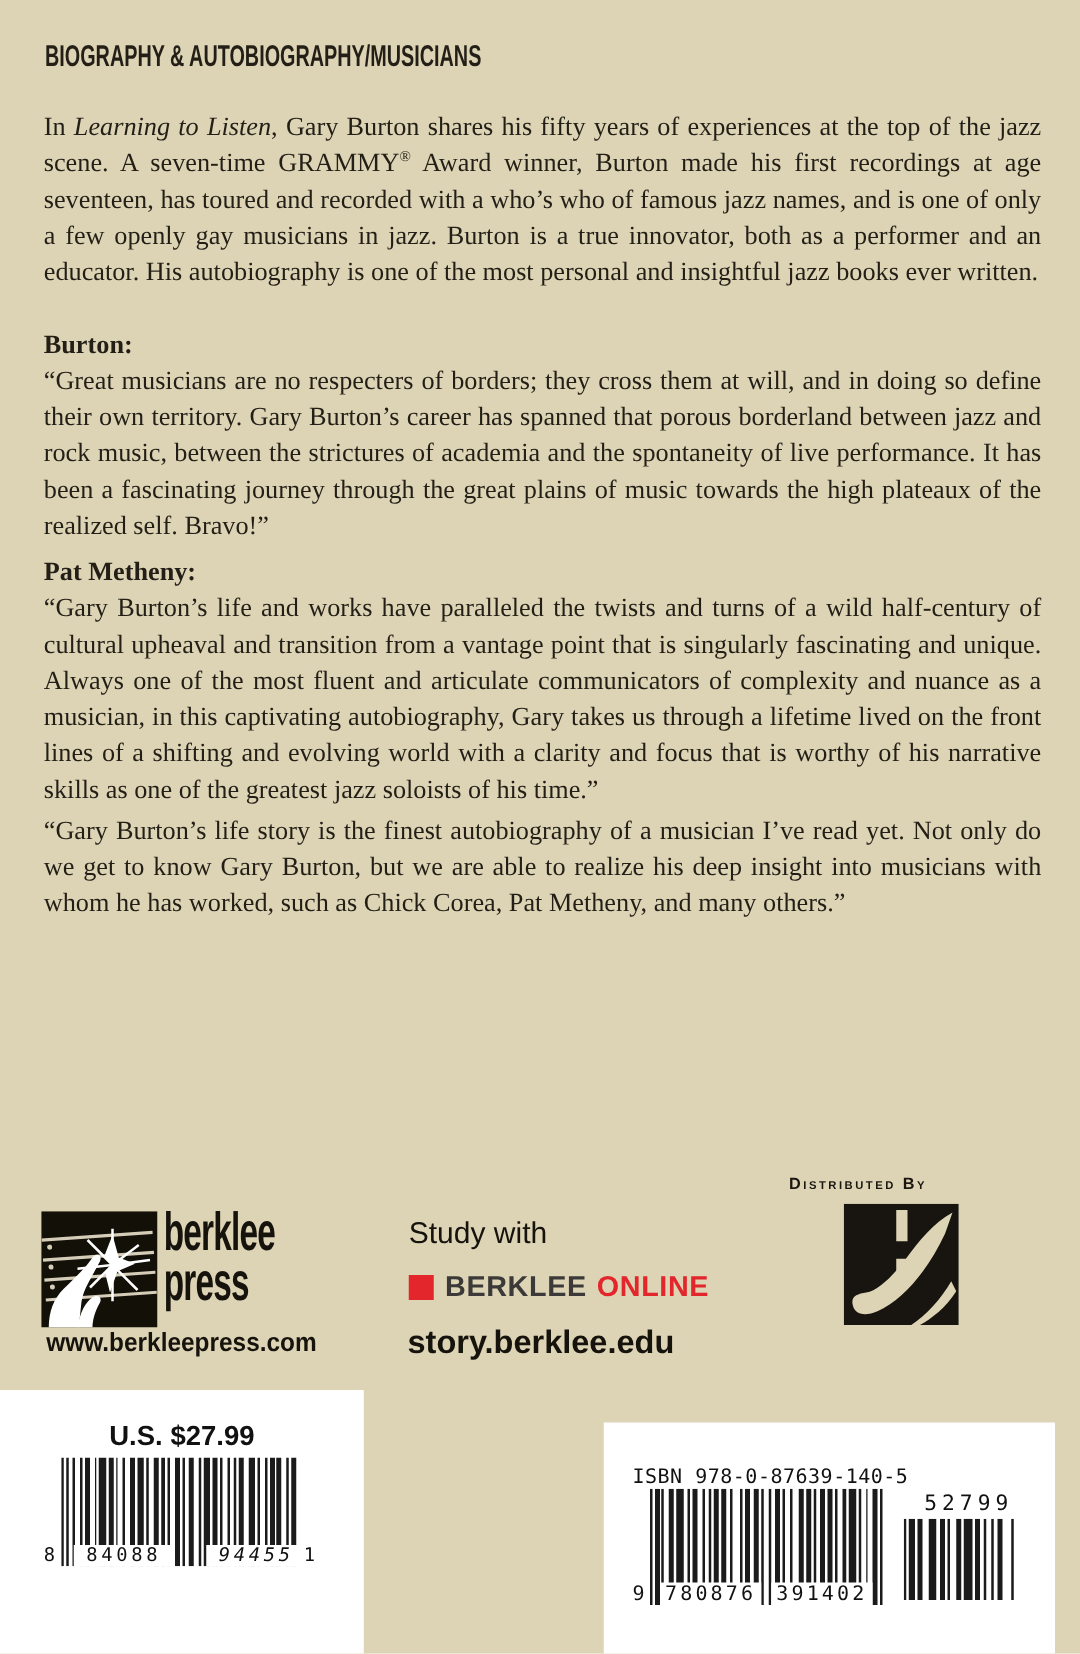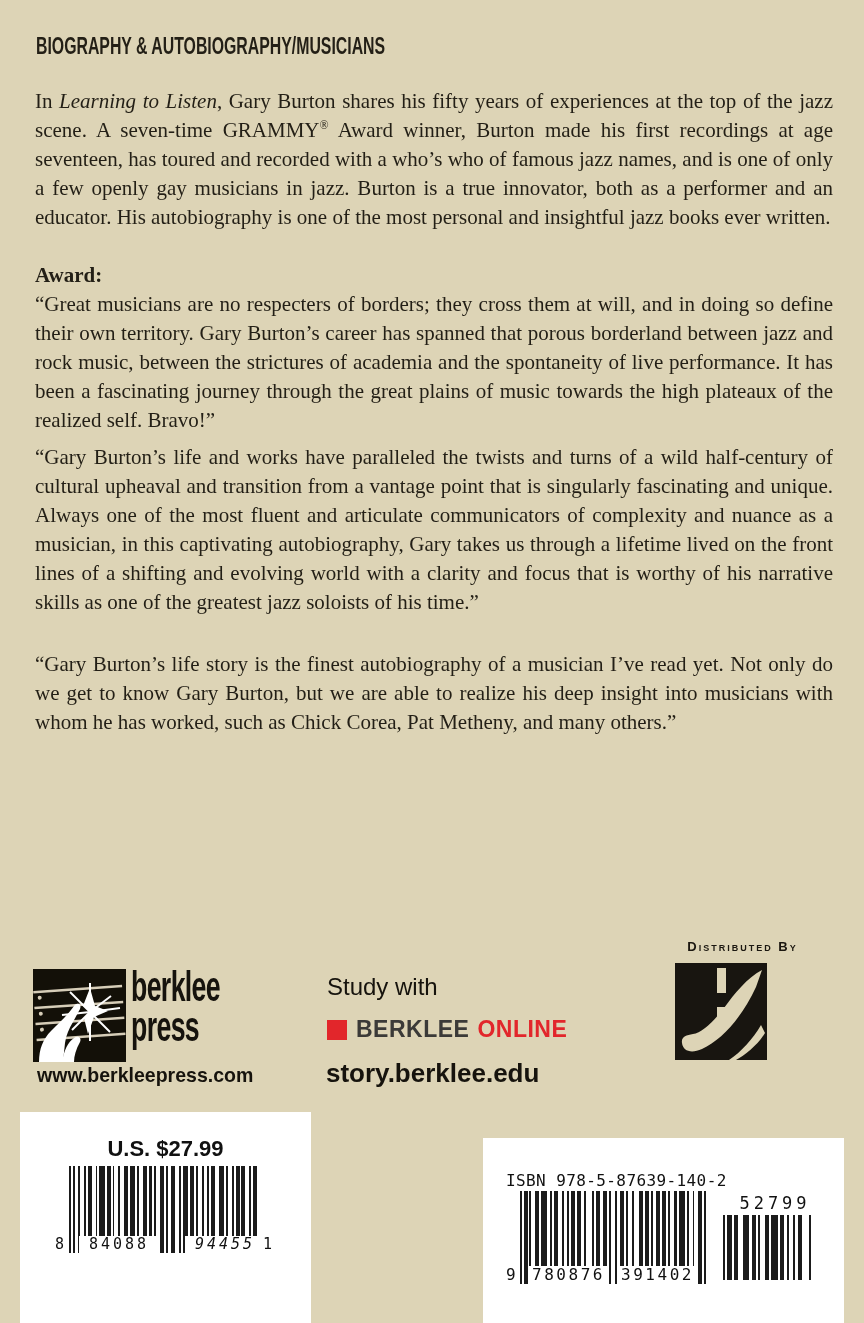--- a/index.html
+++ b/index.html
@@ -51,34 +51,34 @@
     font-family:"Liberation Sans",sans-serif;font-weight:bold;font-size:23px;letter-spacing:0.5px;
   }
   .online-sq{width:20px;height:20px;background:var(--red,#e2262b);margin-right:9px;}
   .online-b1{color:var(--berklee_online_gray,#3b3a38);}
   .online-b2{color:var(--red,#e2262b);margin-left:8px;}
   .online-site{
     position:absolute;left:326px;top:1058px;
     font-family:"Liberation Sans",sans-serif;font-weight:bold;font-size:26px;color:#16130d;
   }
   .distributed{
-    position:absolute;left:675px;top:939px;width:135px;text-align:center;
+    position:absolute;left:619px;top:939px;width:135px;text-align:center;
     font-family:"Liberation Sans",sans-serif;font-weight:600;font-variant:small-caps;
     font-size:13px;letter-spacing:2px;color:#1b1710;white-space:nowrap;
   }
   .hl-square{position:absolute;left:675px;top:963px;width:92px;height:97px;}
   .hl-name{
     position:absolute;left:620px;top:1060px;width:216px;text-align:center;
     font-family:"Liberation Serif",serif;font-weight:600;font-variant:small-caps;
     font-size:29px;letter-spacing:2px;color:#16130d;white-space:nowrap;
   }
   .hl-name sup{font-size:12px;}
   
   .panel{position:absolute;background:#fff;}
-  #price-box{left:0;top:1112px;width:291px;height:211px;margin-left:20px;}
+  #price-box{left:0;top:1112px;width:291px;height:211px;}
   #isbn-box{left:483px;top:1138px;width:361px;height:185px;}
   .price{
     position:absolute;top:24px;left:0;right:0;text-align:center;
     font-family:"Liberation Sans",sans-serif;font-weight:bold;font-size:22px;color:#111;
   }
   .hlnum{
     position:absolute;top:152px;left:0;right:0;text-align:center;
     font-family:"Liberation Sans",sans-serif;font-weight:bold;font-size:24px;letter-spacing:0.5px;color:#111;
   }
   .bc{position:absolute;}
@@ -113,25 +113,26 @@
 </head>
 <body>
 
 <div class="cover">
 
   <div class="category">BIOGRAPHY &amp; AUTOBIOGRAPHY/MUSICIANS</div>
 
   <p class="para" id="intro"><span>In </span><span class="it">Learning to Listen</span><span>, Gary Burton shares his fifty years of experiences at the top of the jazz scene. A seven-time GRAMMY</span><sup>®</sup><span> Award winner, Burton made his first recordings at age seventeen, has toured and recorded with a who’s who of famous jazz names, and is one of only a few openly gay musicians in jazz. Burton is a true innovator, both as a performer and an educator. His autobiography is one of the most personal and insightful jazz books ever written.</span></p>
 
   <section class="quote" id="q-sting">
-    <h2 class="qname">Award:</h2>
+    <h2 class="qname">Burton:</h2>
     <p class="para">“Great musicians are no respecters of borders; they cross them at will, and in doing so define their own territory. Gary Burton’s career has spanned that porous borderland between jazz and rock music, between the strictures of academia and the spontaneity of live performance. It has been a fascinating journey through the great plains of music towards the high plateaux of the realized self. Bravo!”</p>
   </section>
 
   <section class="quote" id="q-metheny">
+    <h2 class="qname">Pat Metheny:</h2>
     <p class="para">“Gary Burton’s life and works have paralleled the twists and turns of a wild half-century of cultural upheaval and transition from a vantage point that is singularly fascinating and unique. Always one of the most fluent and articulate communicators of complexity and nuance as a musician, in this captivating autobiography, Gary takes us through a lifetime lived on the front lines of a shifting and evolving world with a clarity and focus that is worthy of his narrative skills as one of the greatest jazz soloists of his time.”</p>
   </section>
 
   <section class="quote" id="q-wein">
     <p class="para">“Gary Burton’s life story is the finest autobiography of a musician I’ve read yet. Not only do we get to know Gary Burton, but we are able to realize his deep insight into musicians with whom he has worked, such as Chick Corea, Pat Metheny, and many others.”</p>
   </section>
 
   <svg class="bp-square" viewBox="0 0 93 93">
     <rect width="93" height="93" fill="#131008"></rect>
     <g transform="rotate(-4 46 46)">
@@ -261,21 +262,21 @@
           <i class="b" style="width: 1.9px;"></i>
         </div>
       <span class="bcd d-left">8</span>
       <span class="bcd grp g1">84088</span>
       <span class="bcd grp g2">94455</span>
       <span class="bcd d-right">1</span>
     </div>
   </div>
 
   <div class="panel" id="isbn-box">
-    <div class="isbn-label">ISBN 978-5-87639-140-2</div>
+    <div class="isbn-label">ISBN 978-0-87639-140-5</div>
     <div class="bc ean">
       <div class="bars">
           <i class="b" style="width: 1.9px;"></i>
           <i style="width: 1.9px;"></i>
           <i class="b" style="width: 3.8px;"></i>
           <i style="width: 1.9px;"></i>
           <i class="b" style="width: 1.9px;"></i>
           <i style="width: 3.8px;"></i>
           <i class="b" style="width: 3.8px;"></i>
           <i style="width: 1.9px;"></i>

